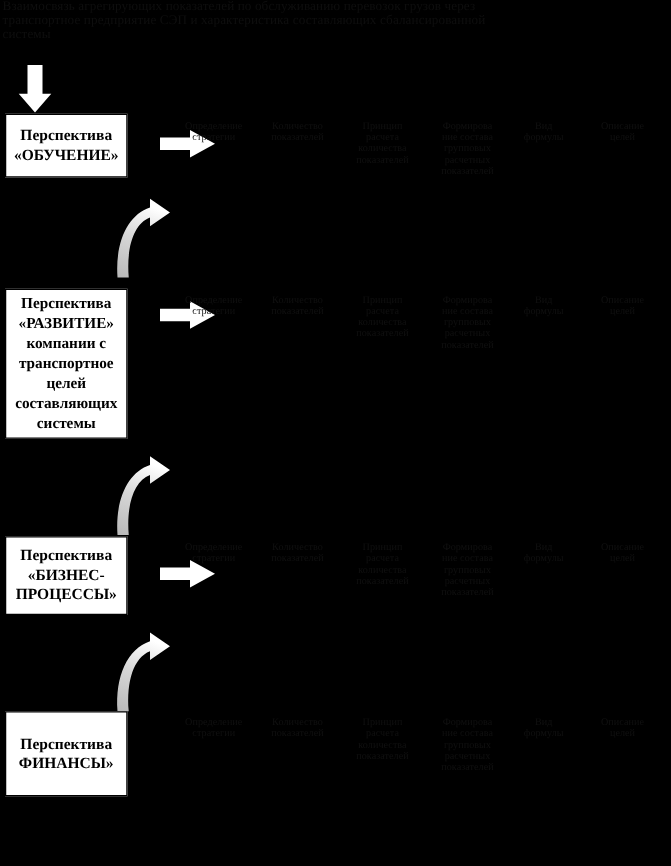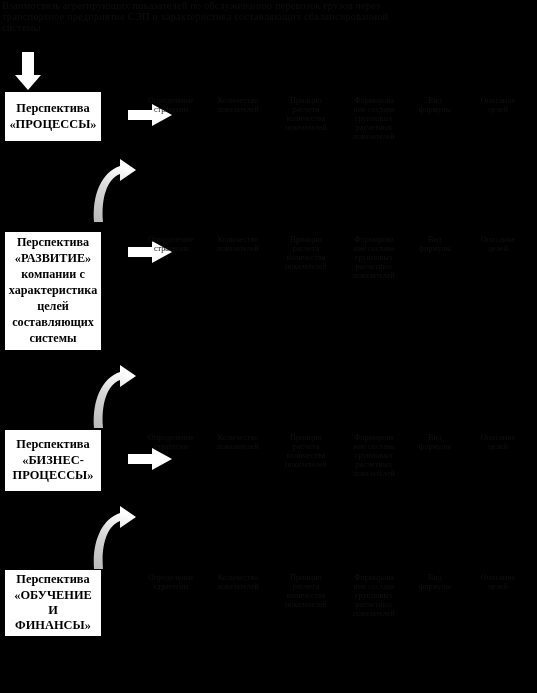--- a/index.html
+++ b/index.html
@@ -127,21 +127,21 @@
     <div>системы</div>
   </div>
 
   <div class="darrow" style="left:15px; top:52px;">
     <div class="shaft"></div>
     <div class="head"></div>
   </div>
 
   <div class="pbox" style="left:4px; top:91px; width:98px; height:51px;">
     <span>Перспектива</span>
-    <span>«ПРОЦЕССЫ»</span>
+    <span>«ОБУЧЕНИЕ»</span>
   </div>
   <div class="rarrow" style="left:128px; top:104px;">
     <div class="shaft"></div>
     <div class="head"></div>
   </div>
 
   <div class="curve" style="left:90px; top:158px;">
     <svg width="48" height="66" viewBox="0 0 48 66" xmlns="http://www.w3.org/2000/svg">
       <defs>
         <linearGradient id="cg1" x1="0" y1="1" x2="0.25" y2="0">
@@ -151,21 +151,21 @@
         </linearGradient>
       </defs>
       <path d="M4,64 C2,36 12,14 30,8 L30,1 L46,12 L30,23 L30,16 C17,21 11,40 13,64 Z" fill="url(#cg1)"></path>
     </svg>
   </div>
 
   <div class="pbox" style="left:4px; top:231px; width:98px; height:120px; font-size:12.2px; line-height:15.9px;">
     <span>Перспектива</span>
     <span>«РАЗВИТИЕ»</span>
     <span>компании с</span>
-    <span>характеристика</span>
+    <span>транспортное</span>
     <span>целей</span>
     <span>составляющих</span>
     <span>системы</span>
   </div>
   <div class="rarrow" style="left:128px; top:241px;">
     <div class="shaft"></div>
     <div class="head"></div>
   </div>
 
   <div class="curve" style="left:90px; top:364px;">
@@ -199,21 +199,20 @@
           <stop offset="55%" stop-color="#d6d6d6"></stop>
           <stop offset="100%" stop-color="#ffffff"></stop>
         </linearGradient>
       </defs>
       <path d="M4,64 C2,36 12,14 30,8 L30,1 L46,12 L30,23 L30,16 C17,21 11,40 13,64 Z" fill="url(#cg3)"></path>
     </svg>
   </div>
 
   <div class="pbox" style="left:4px; top:569px; width:98px; height:68px;">
     <span>Перспектива</span>
-    <span>«ОБУЧЕНИЕ И</span>
     <span>ФИНАНСЫ»</span>
   </div>
 
   <div class="cell" style="left:139px; top:96px; width:64px;">
     <div>Определение</div>
     <div>стратегии</div>
   </div>
   <div class="cell" style="left:204px; top:96px; width:68px;">
     <div>Количество</div>
     <div>показателей</div>

